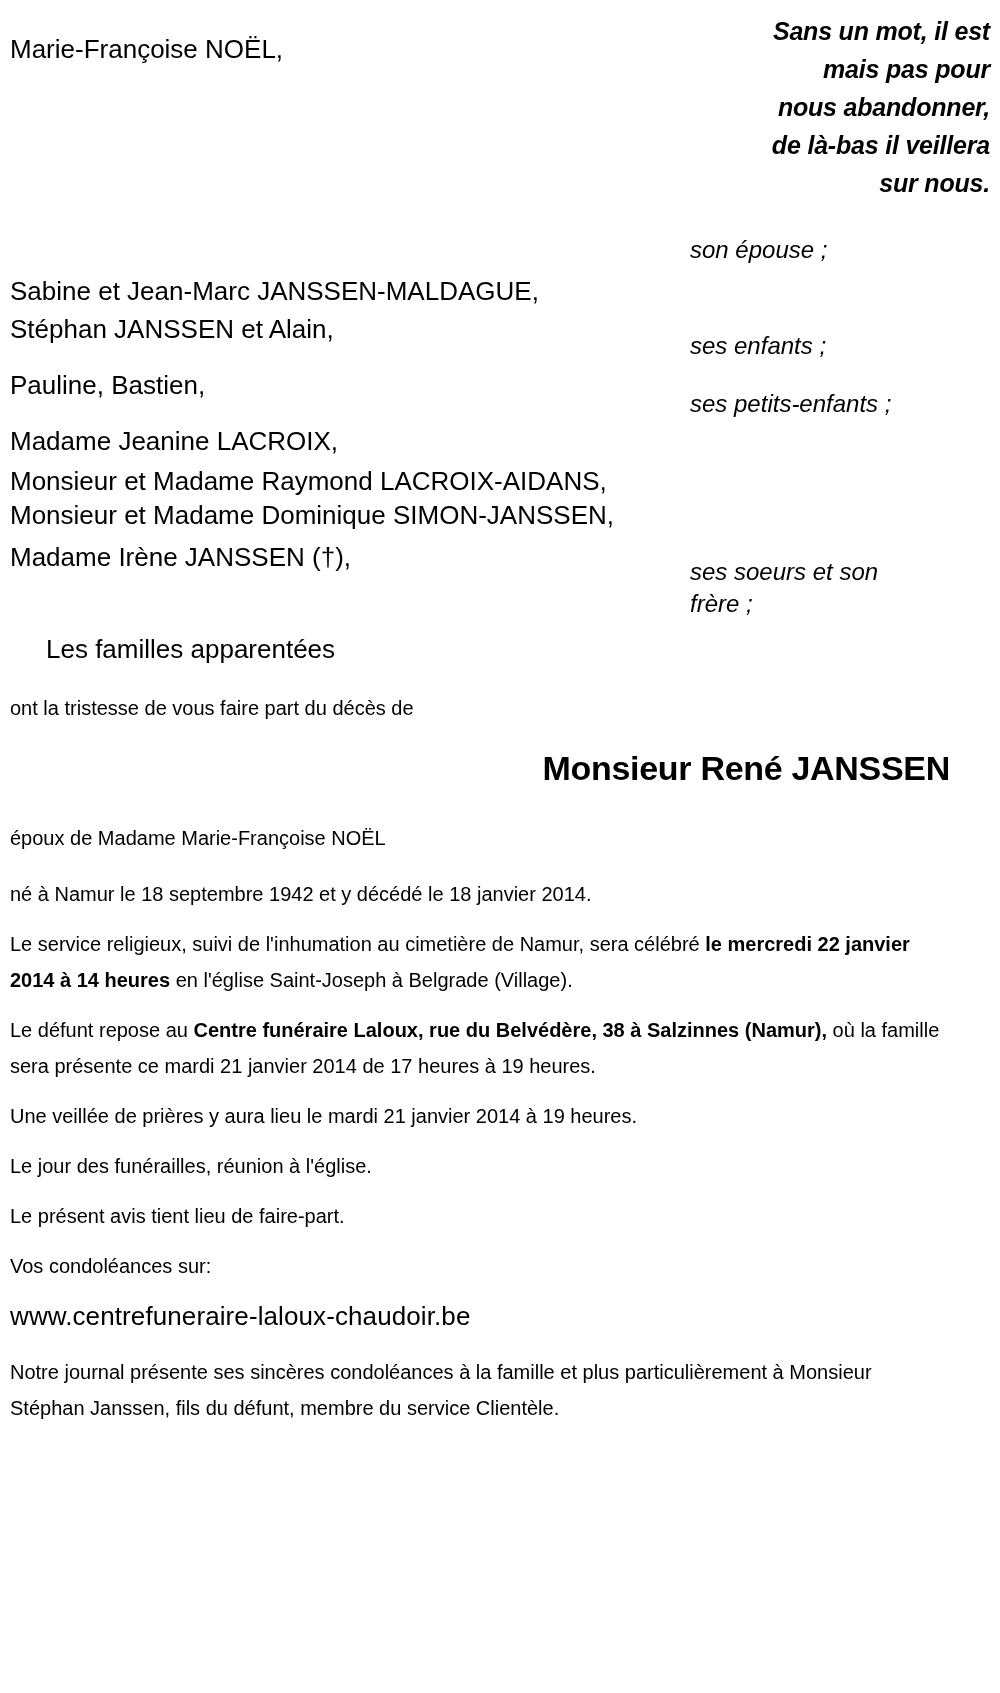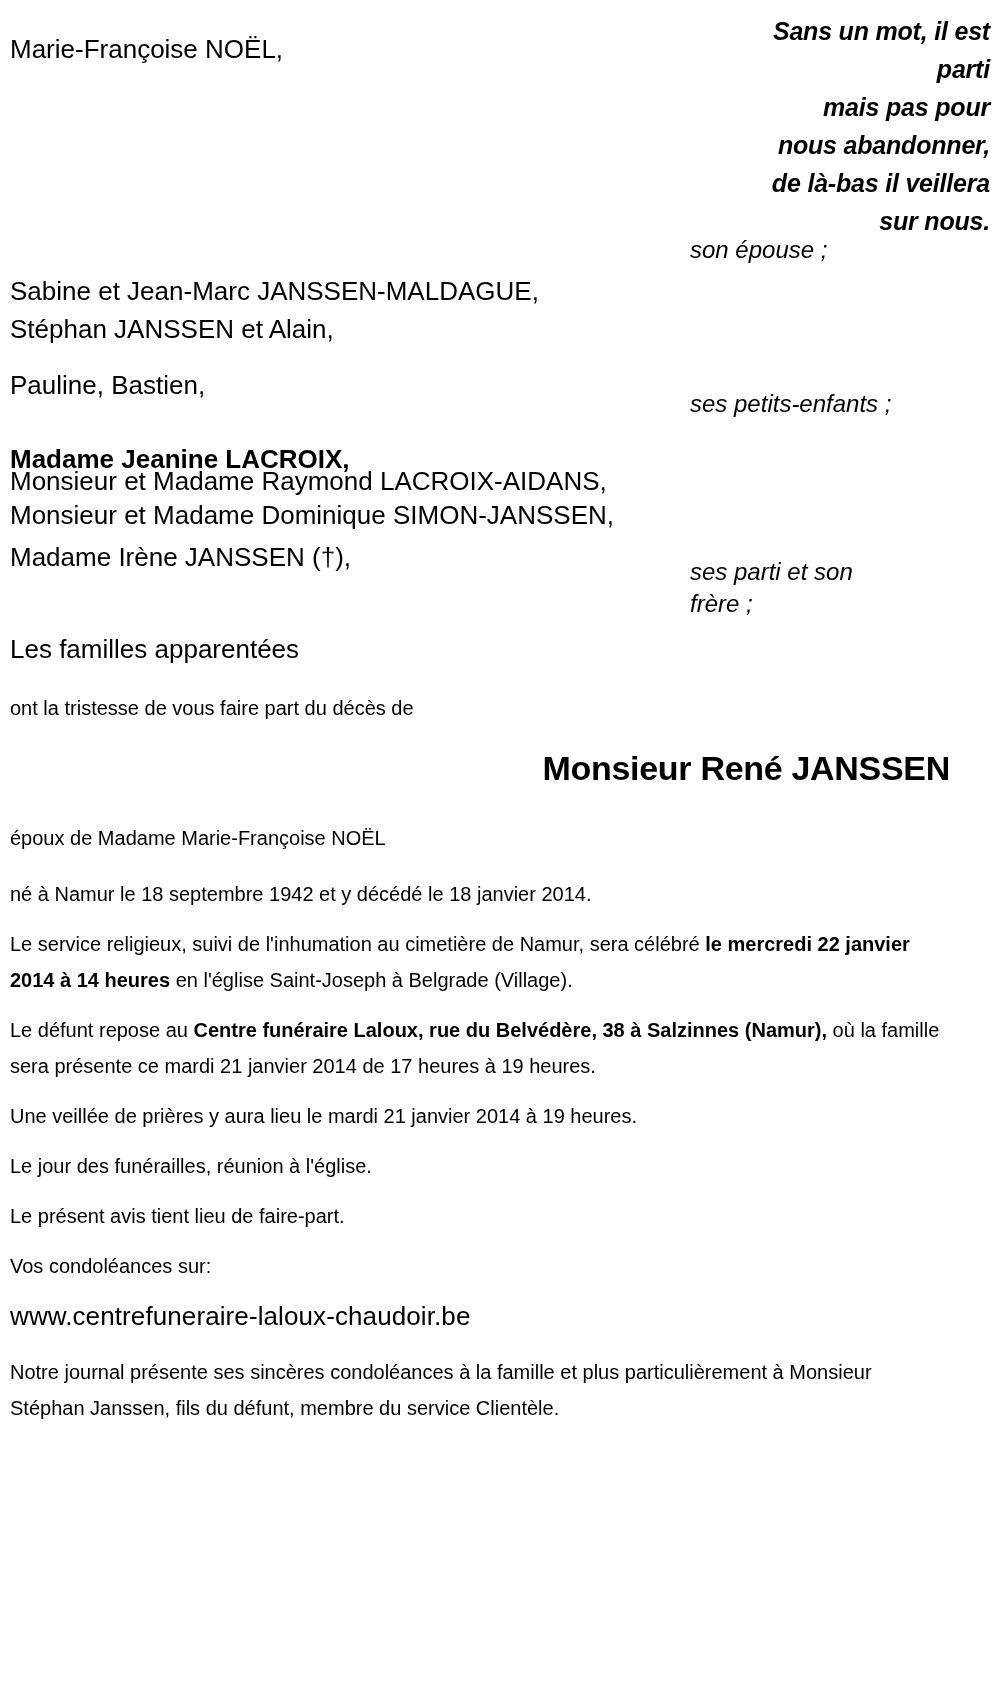--- a/index.html
+++ b/index.html
@@ -104,42 +104,42 @@
 </head>
 <body>
 
 <div class="notice">
 
   <div class="top-zone">
 
     <div class="right-col">
       <div class="poem">
         <div>Sans un mot, il est</div>
-        <div>parti</div>
         <div>mais pas pour</div>
         <div>nous abandonner,</div>
         <div>de là-bas il veillera</div>
         <div>sur nous.</div>
       </div>
       <div class="rel-label" style="top:234px;">son épouse ;</div>
+      <div class="rel-label" style="top:330px;">ses enfants ;</div>
       <div class="rel-label" style="top:388px;">ses petits-enfants ;</div>
-      <div class="rel-label" style="top:556px;">ses parti et son</div>
+      <div class="rel-label" style="top:556px;">ses soeurs et son</div>
       <div class="rel-label" style="top:588px;">frère ;</div>
     </div>
 
     <div class="left-col">
       <div class="name-line" style="top:30px;">Marie-Françoise NOËL,</div>
       <div class="name-line" style="top:272px;">Sabine et Jean-Marc JANSSEN-MALDAGUE,</div>
       <div class="name-line" style="top:310px;">Stéphan JANSSEN et Alain,</div>
       <div class="name-line" style="top:366px;">Pauline, Bastien,</div>
-      <div class="name-line" style="top:440px;font-weight:bold;">Madame Jeanine LACROIX,</div>
+      <div class="name-line" style="top:422px;">Madame Jeanine LACROIX,</div>
       <div class="name-line" style="top:462px;">Monsieur et Madame Raymond LACROIX-AIDANS,</div>
       <div class="name-line" style="top:496px;">Monsieur et Madame Dominique SIMON-JANSSEN,</div>
       <div class="name-line" style="top:538px;">Madame Irène JANSSEN (†),</div>
-      <div class="name-line" style="top:630px;">Les familles apparentées</div>
+      <div class="name-line" style="top:630px;margin-left:36px;">Les familles apparentées</div>
     </div>
 
   </div>
 
   <div class="body-zone">
 
     <p class="para">ont la tristesse de vous faire part du décès de</p>
 
     <p class="deceased-name">Monsieur René JANSSEN</p>
 

